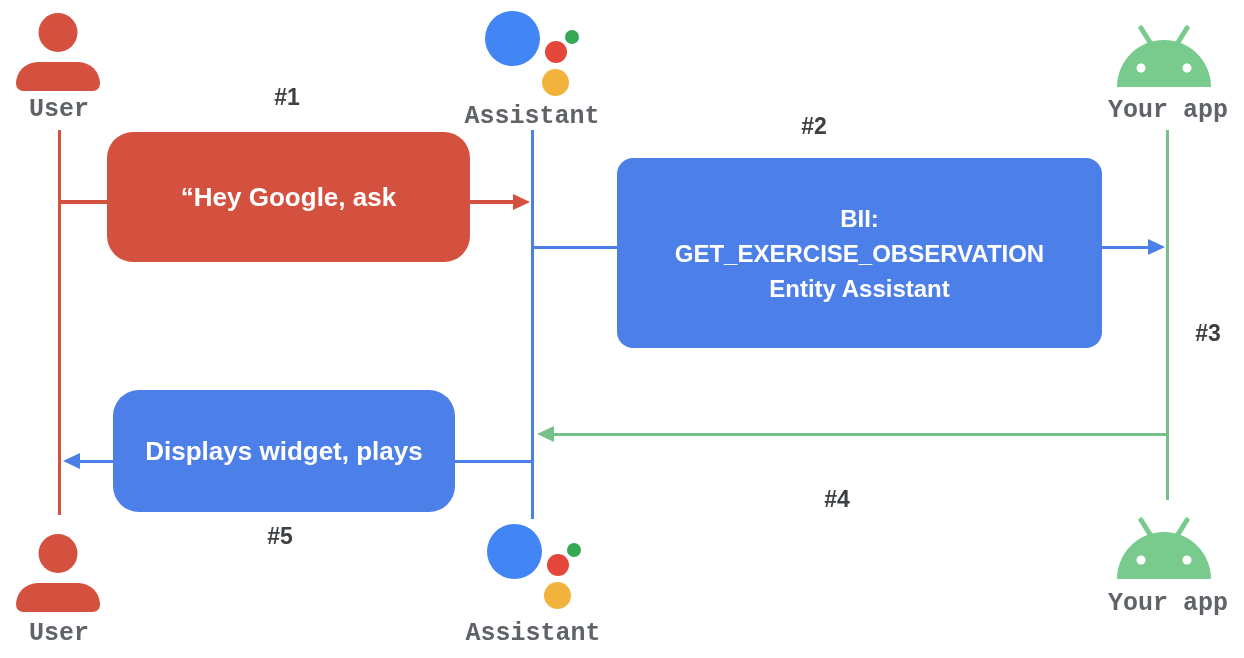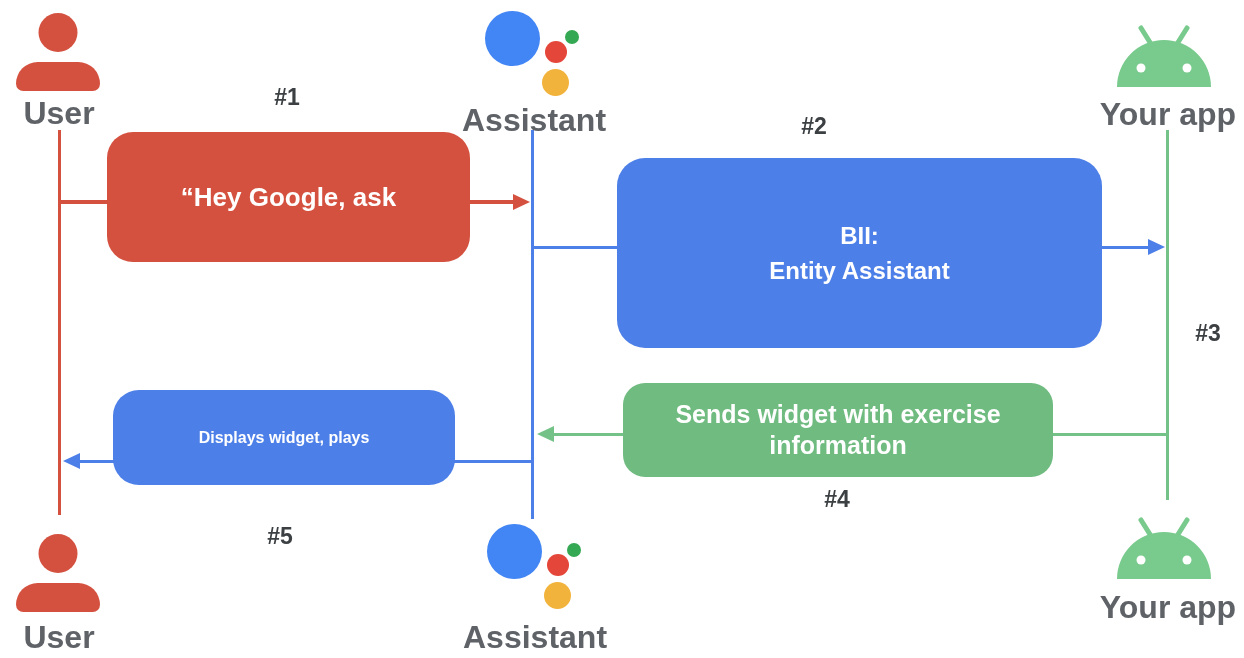--- a/index.html
+++ b/index.html
@@ -36,32 +36,32 @@
   .a4-head{left:537px;top:426px;border-right:17px solid var(--green);}
   .a5-line{left:80px;top:460px;width:451px;background:var(--blue);}
   .a5-head{left:63px;top:453px;border-right:17px solid var(--blue);}
   
   .msg{
     position:absolute;color:#fff;display:flex;flex-direction:column;
     align-items:center;justify-content:center;text-align:center;
   }
   .msg span{display:block;}
   .box1{left:107px;top:132px;width:363px;height:130px;background:var(--red);border-radius:26px;font-size:26px;line-height:33px;}
-  .box2{left:617px;top:158px;width:485px;height:190px;background:var(--blue);border-radius:28px;font-size:24px;line-height:35px;}
+  .box2{left:617px;top:158px;width:485px;height:190px;background:var(--blue);border-radius:16px;font-size:24px;line-height:35px;}
   .box4{left:623px;top:383px;width:430px;height:94px;background:var(--green-box);border-radius:22px;font-size:25px;line-height:31px;}
-  .box5{left:113px;top:390px;width:342px;height:95px;background:var(--blue);border-radius:26px;font-size:16px;line-height:34px;}
+  .box5{left:113px;top:390px;width:342px;height:122px;background:var(--blue);border-radius:26px;font-size:26px;line-height:34px;}
   
   .step{position:absolute;width:60px;text-align:center;color:var(--step);font-size:23px;}
   .s1{left:257px;top:84px;}
   .s2{left:784px;top:113px;}
   .s3{left:1178px;top:320px;}
   .s4{left:807px;top:486px;}
   .s5{left:250px;top:523px;}
   
-  .actor-label{position:absolute;text-align:center;color:var(--label);font-size:32px;}
+  .actor-label{position:absolute;text-align:center;color:var(--label);font-size:25px;font-family:Liberation Mono, monospace;}
   .lbl-user-top{left:9px;top:95px;width:100px;}
   .lbl-assistant-top{left:462px;top:102px;width:140px;}
   .lbl-app-top{left:1098px;top:96px;width:140px;}
   .lbl-user-bottom{left:9px;top:619px;width:100px;}
   .lbl-assistant-bottom{left:463px;top:619px;width:140px;}
   .lbl-app-bottom{left:1098px;top:589px;width:140px;}
   
   .user-icon{position:absolute;width:84px;height:78px;}
   .ui-top{left:16px;top:13px;}
   .ui-bottom{left:16px;top:534px;}
@@ -100,25 +100,22 @@
   <div class="ahead a4-head"></div>
 
   <div class="aline a5-line"></div>
   <div class="ahead a5-head"></div>
 
   <div class="msg box1">
     <span>“Hey Google, ask</span>
   </div>
   <div class="msg box2">
     <span>BII:</span>
+    <span>GET_EXERCISE_OBSERVATION</span>
     <span>Entity Assistant</span>
-  </div>
-  <div class="msg box4">
-    <span>Sends widget with exercise</span>
-    <span>information</span>
   </div>
   <div class="msg box5">
     <span>Displays widget, plays</span>
   </div>
 
   <div class="step s1">#1</div>
   <div class="step s2">#2</div>
   <div class="step s3">#3</div>
   <div class="step s4">#4</div>
   <div class="step s5">#5</div>

